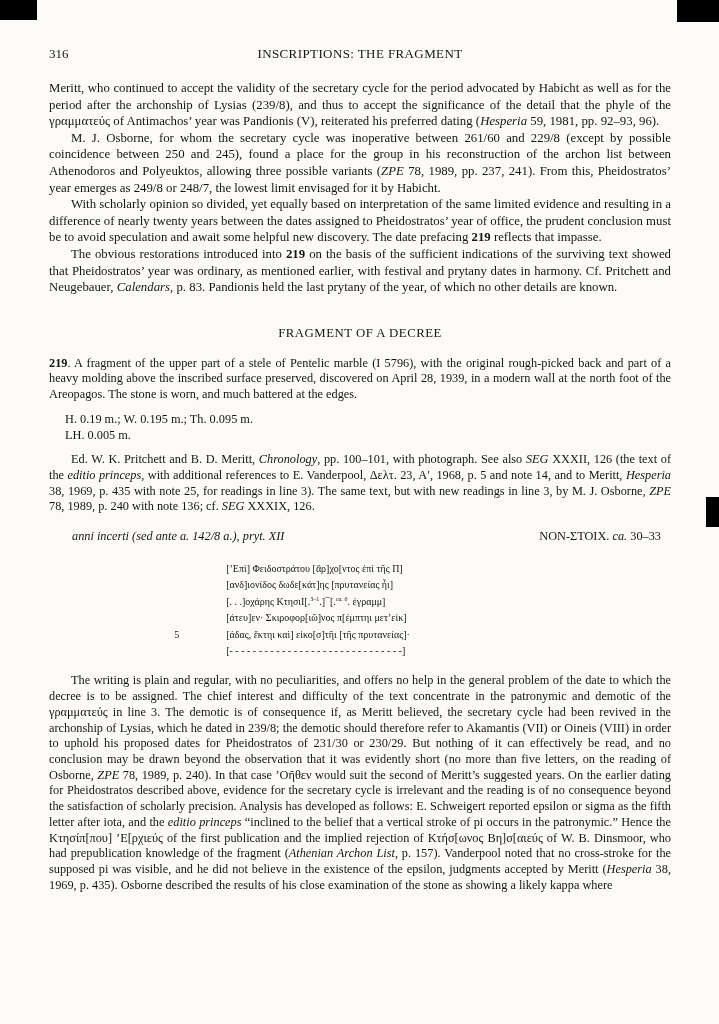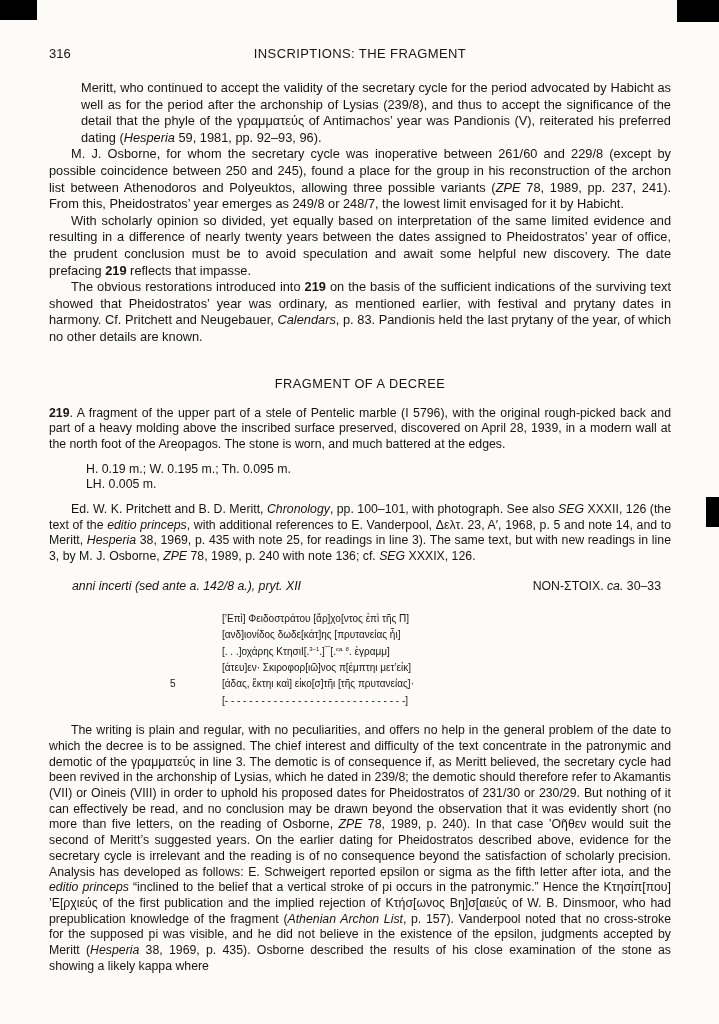--- a/index.html
+++ b/index.html
@@ -3,62 +3,62 @@
 <meta charset="utf-8">
 <style>
   * { box-sizing: border-box; }
   html, body { margin: 0; padding: 0; background: #ffffff; }
   .page {
     position: relative;
     width: 719px;
     height: 1024px;
     background: #fcfbf8;
     overflow: hidden;
-    font-family: Liberation Sans, sans-serif;
+    font-family: Liberation Serif, serif;
     color: #151515;
   }
   .scan-mark { position: absolute; background: #000; }
   .scan-tl { left: 0; top: 0; width: 37px; height: 20px; }
   .scan-tr { right: 0; top: 0; width: 42px; height: 22px; }
   .scan-right { right: 0; top: 497px; width: 13px; height: 30px; }
 
   .content { position: absolute; left: 49px; top: 46px; width: 622px; }
 
   .running-header { position: relative; height: 18px; margin-bottom: 16px; font-size: 13px; }
   .pagenum { position: absolute; left: 0; top: 0; }
   .head-title { position: absolute; left: 0; right: 0; text-align: center; letter-spacing: 0.4px; }
 
   .body-p {
     margin: 0;
     font-size: 12.8px;
     line-height: 16.6px;
     text-align: justify;
     text-indent: 22px;
   }
-  .body-p.noindent { text-indent: 0; margin-left: 32px; }
+  .body-p.noindent { text-indent: 0; }
 
   .it { font-style: italic; }
   .bd { font-weight: bold; }
   sup { font-size: 0.6em; line-height: 0; vertical-align: super; }
   sup.it { font-style: italic; }
 
   .section-heading {
     margin: 30px 0 15px 0;
     text-align: center;
     font-size: 12.8px;
     font-weight: normal;
     letter-spacing: 0.5px;
   }
 
   .entry-desc, .dims, .edition-p, .date-row, .greek-block, .commentary {
     font-size: 12.3px;
     line-height: 15.7px;
   }
   .entry-desc { text-indent: 0; }
-  .dims { margin: 9px 0 9px 37px; }
+  .dims { margin: 9px 0 9px 16px; }
   .edition-p { margin: 0; text-align: justify; text-indent: 22px; }
 
   .date-row { position: relative; height: 18px; margin: 14px 0 10px 0; }
   .date-left { position: absolute; left: 23px; top: 0; }
   .date-right { position: absolute; right: 10px; top: 0; }
 
   .greek-block-wrap { margin: 8px 0 14px 0; }
   .greek-block {
     width: fit-content;
     margin: 14px auto;

